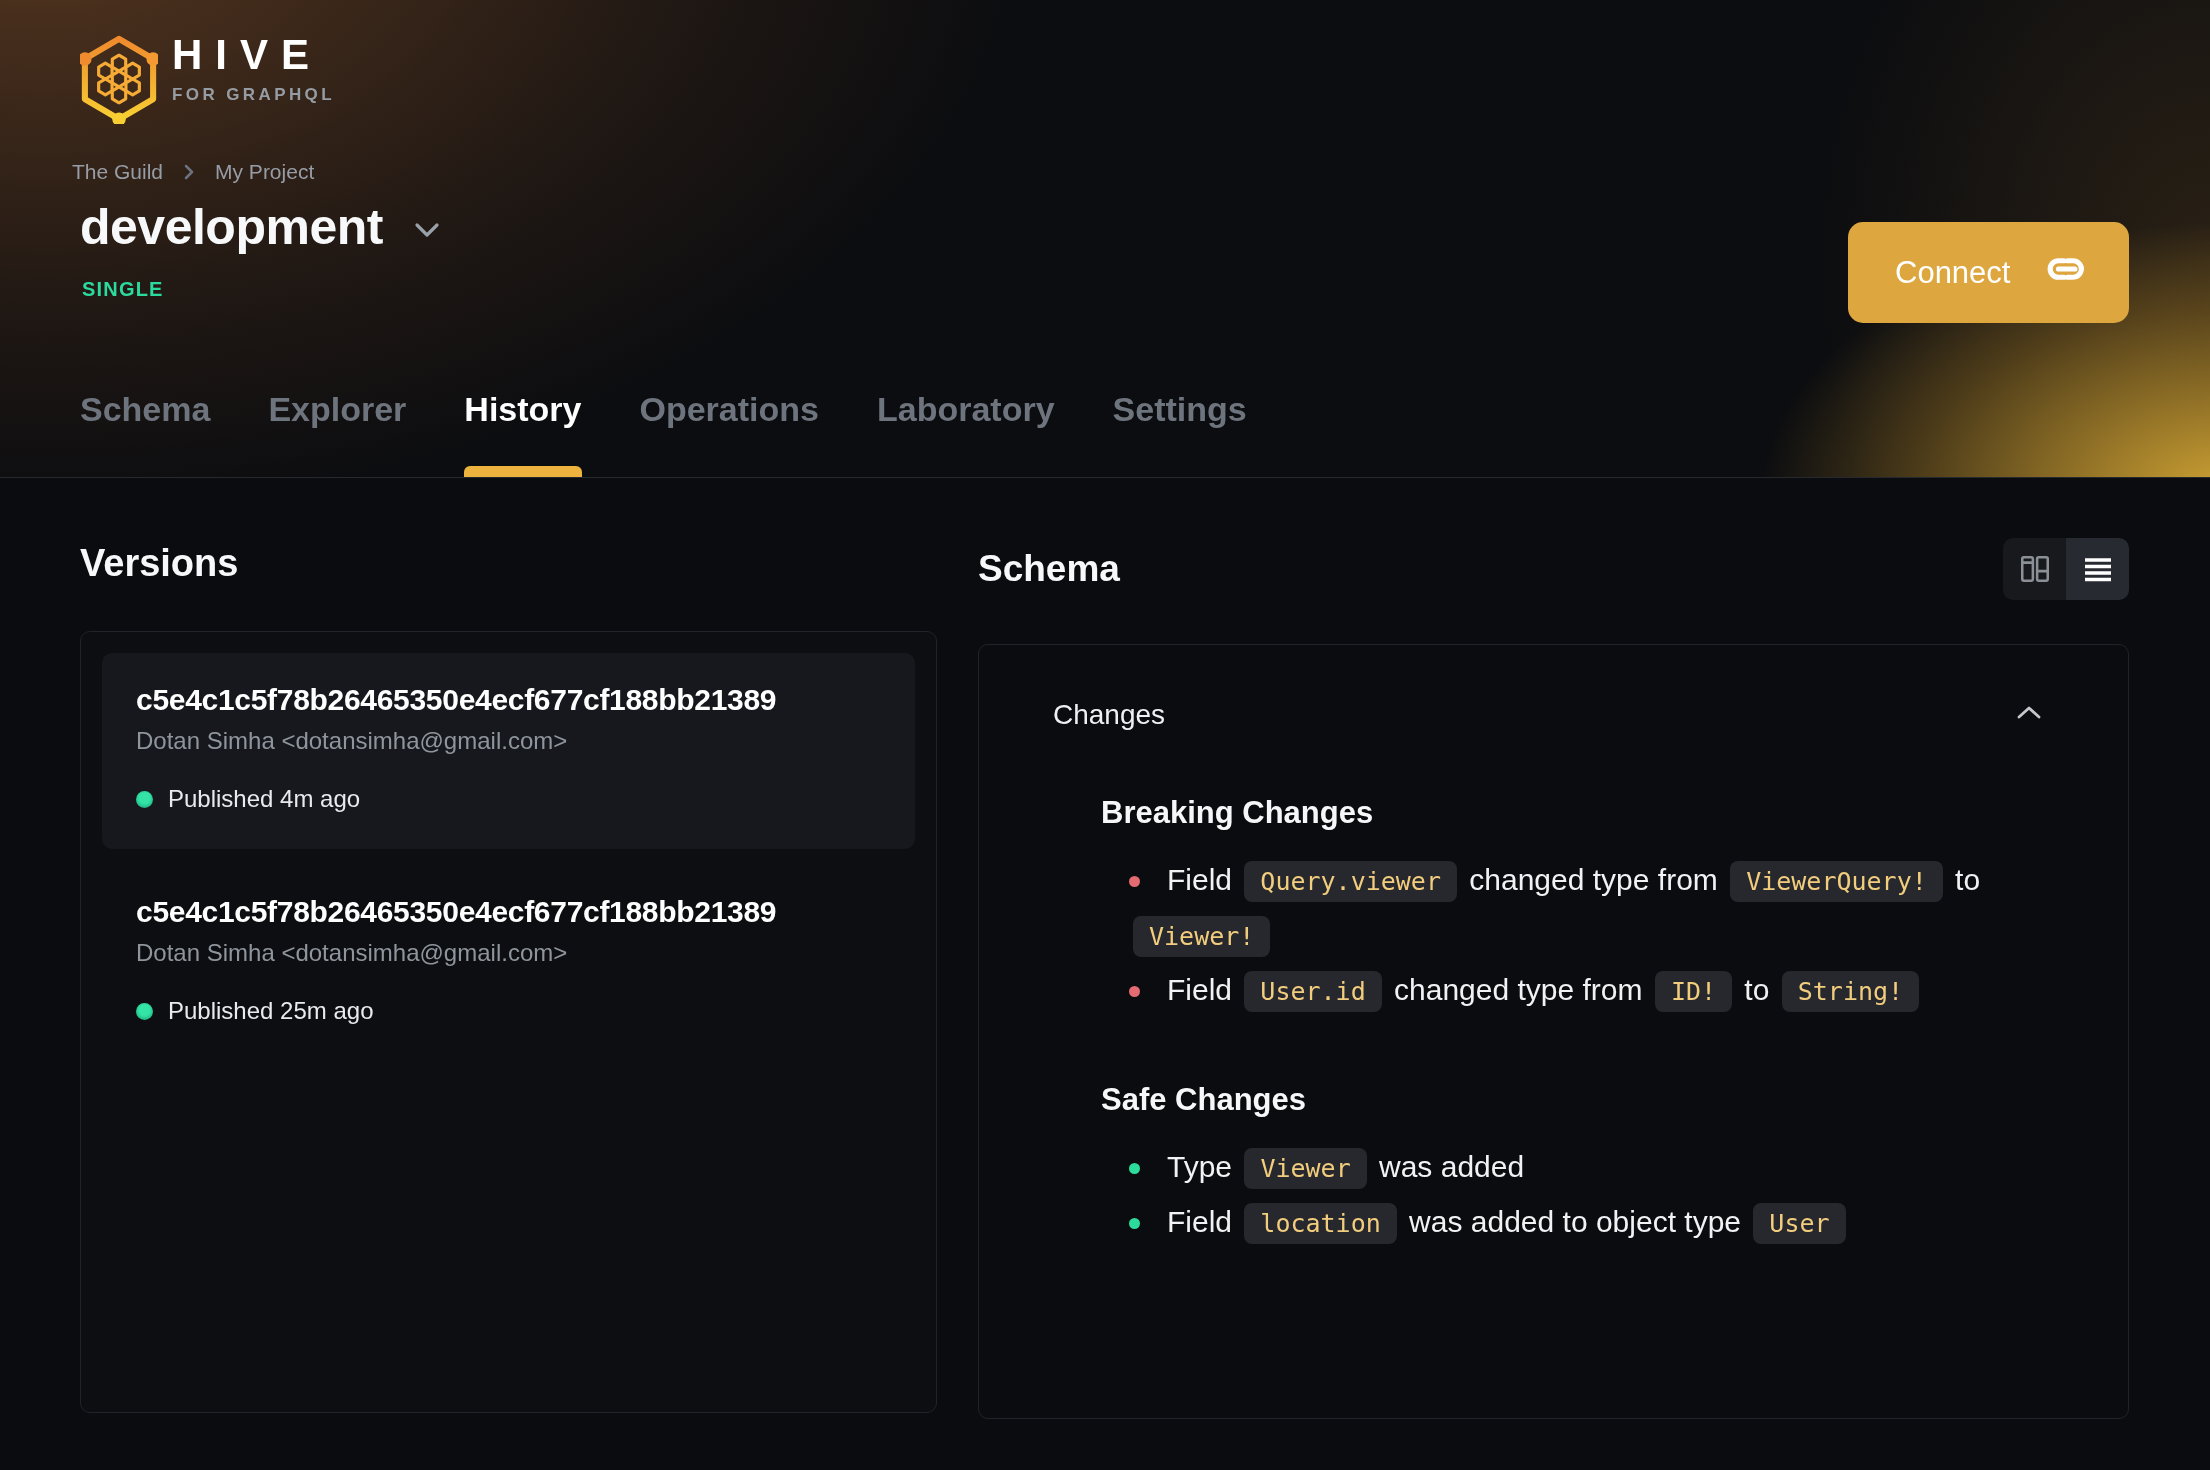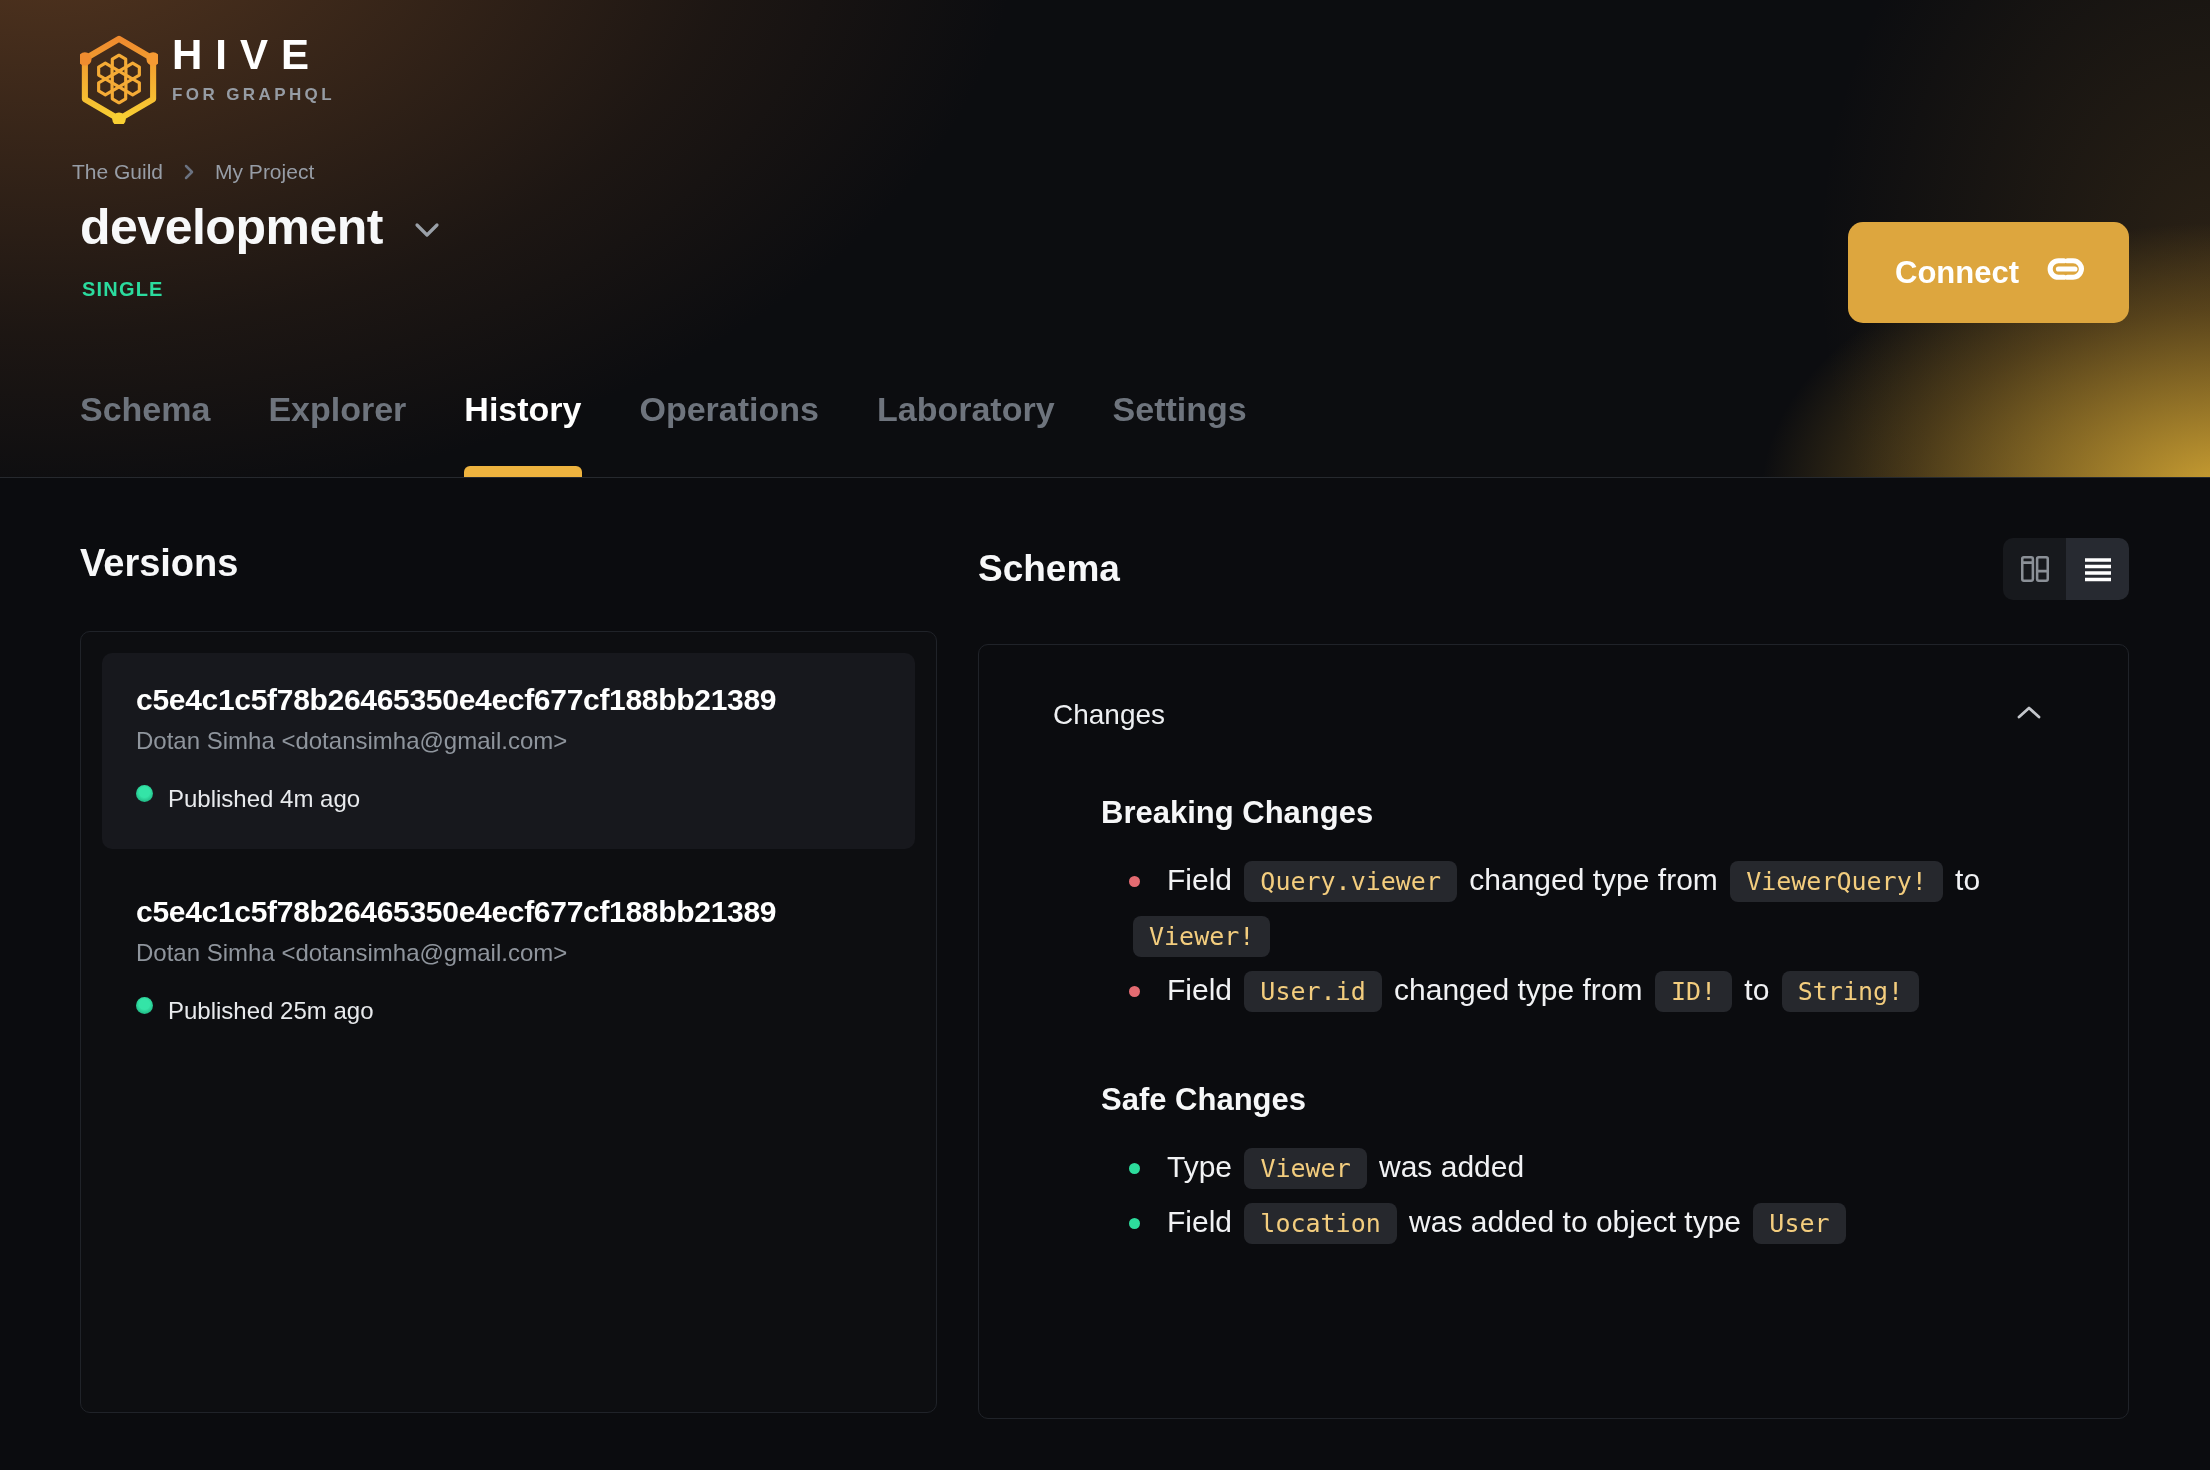--- a/index.html
+++ b/index.html
@@ -38,21 +38,21 @@
   .title-caret { margin-top: 10px; cursor: pointer; }
   .badge-single { position: absolute; left: 82px; top: 278px; color: #2bdb9e; font-size: 20px; font-weight: 700; letter-spacing: 1.2px; }
 
   .connect-btn {
     position: absolute; right: 81px; top: 222px;
     width: 281px; height: 101px;
     background: #dda63e; border: none; border-radius: 15px;
     display: flex; align-items: center; justify-content: space-between;
     padding: 0 44px 0 47px;
     color: #ffffff; font-family: "Liberation Sans", sans-serif;
-    font-size: 31px; font-weight: 700; cursor: pointer;
+    font-size: 31px; font-weight: 400; cursor: pointer;
   }
 
   .tab-bar { position: absolute; left: 80px; bottom: 0; display: flex; gap: 58px; }
   .tab {
     background: none; border: none; cursor: pointer;
     font-family: "Liberation Sans", sans-serif;
     font-size: 34px; font-weight: 700; color: #6e747d;
     padding: 0 0 48px 0; position: relative;
   }
   .tab.active { color: #ffffff; }
@@ -74,21 +74,21 @@
     border: 1px solid #202329; border-radius: 10px;
     background: rgba(255,255,255,0.012);
     padding: 21px;
     overflow: hidden;
   }
   .version-card { border-radius: 10px; padding: 30px 34px 36px; cursor: pointer; }
   .version-card.selected { background: #17181d; }
   .version-card + .version-card { margin-top: 16px; }
   .version-hash { color: #ffffff; font-size: 30px; font-weight: 700; letter-spacing: -0.3px; }
   .version-author { color: #8f959d; font-size: 24px; margin-top: 10px; }
-  .version-status { display: flex; gap: 15px; margin-top: 30px; color: #e8eaed; font-size: 24px; }
+  .version-status { display: flex; align-items: center; gap: 15px; margin-top: 30px; color: #e8eaed; font-size: 24px; }
   .status-dot {
     width: 17px; height: 17px; border-radius: 50%;
     background: radial-gradient(circle at 50% 42%, #34e4a7 0 40%, #12996c 100%);
   }
 
   .right-col .head-row { display: flex; align-items: flex-start; justify-content: space-between; margin-top: 66px; }
   .right-col .panel-heading { font-size: 37px; margin-top: 4px; }
   .view-toggle {
     display: flex; height: 62px; border-radius: 10px; overflow: hidden; margin-top: -6px;
   }

